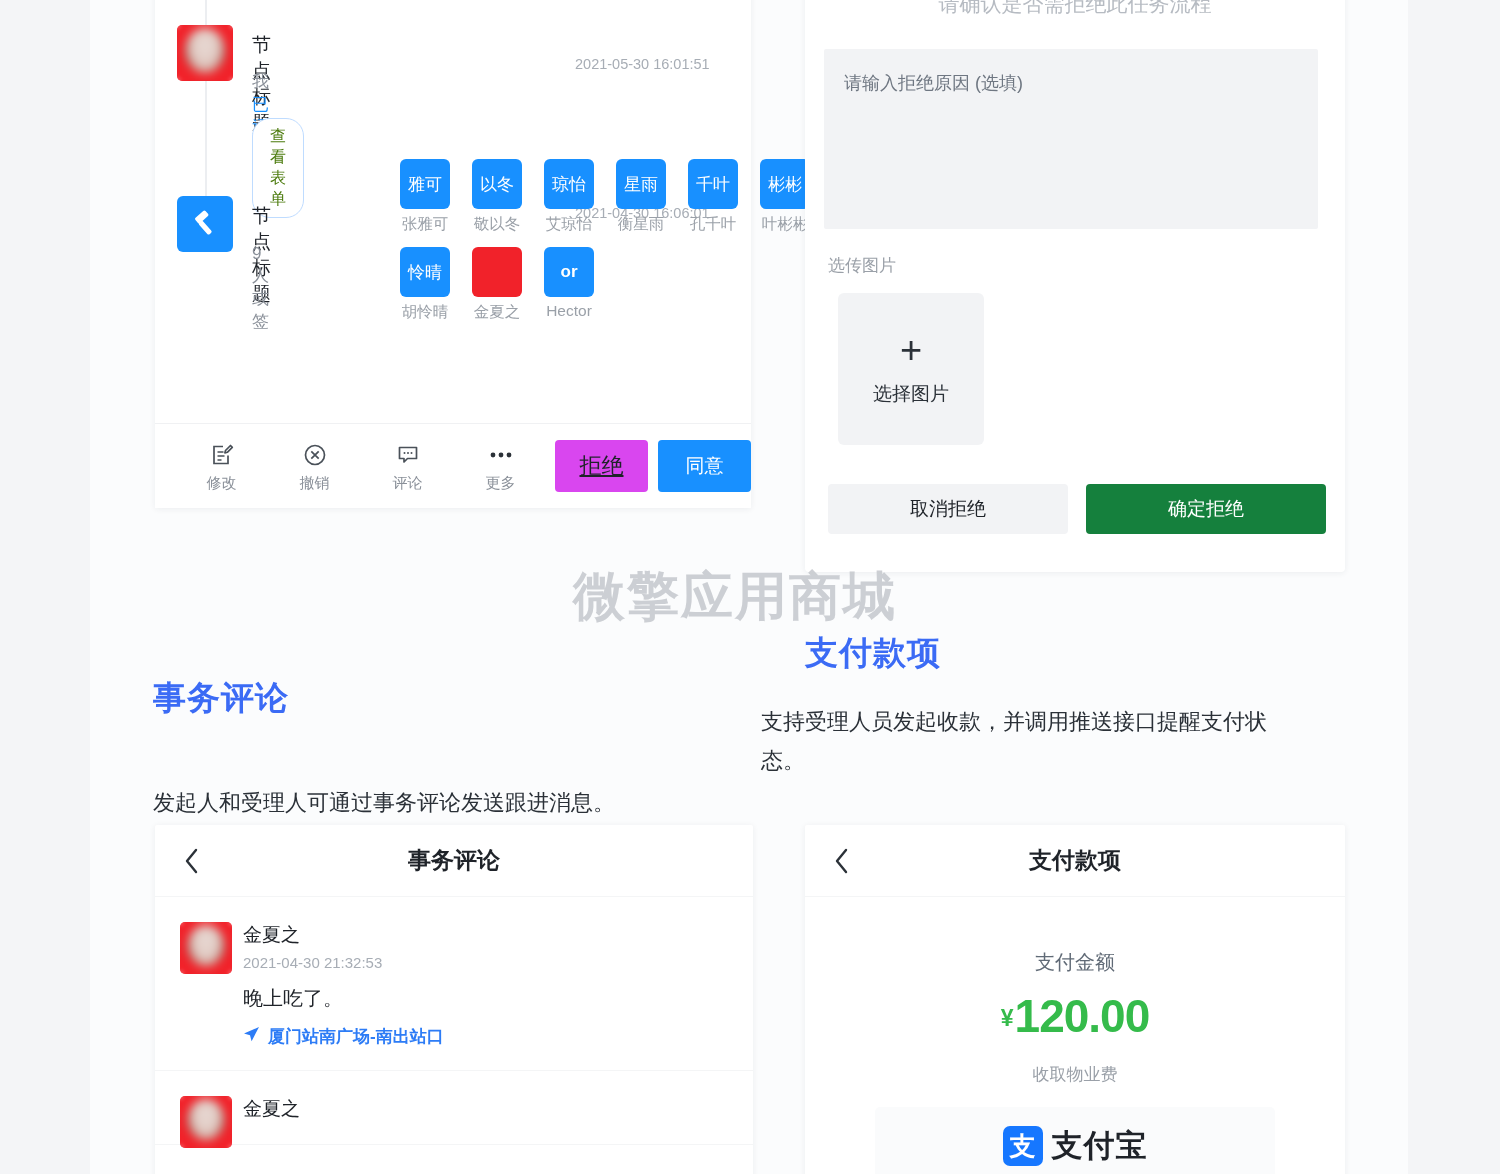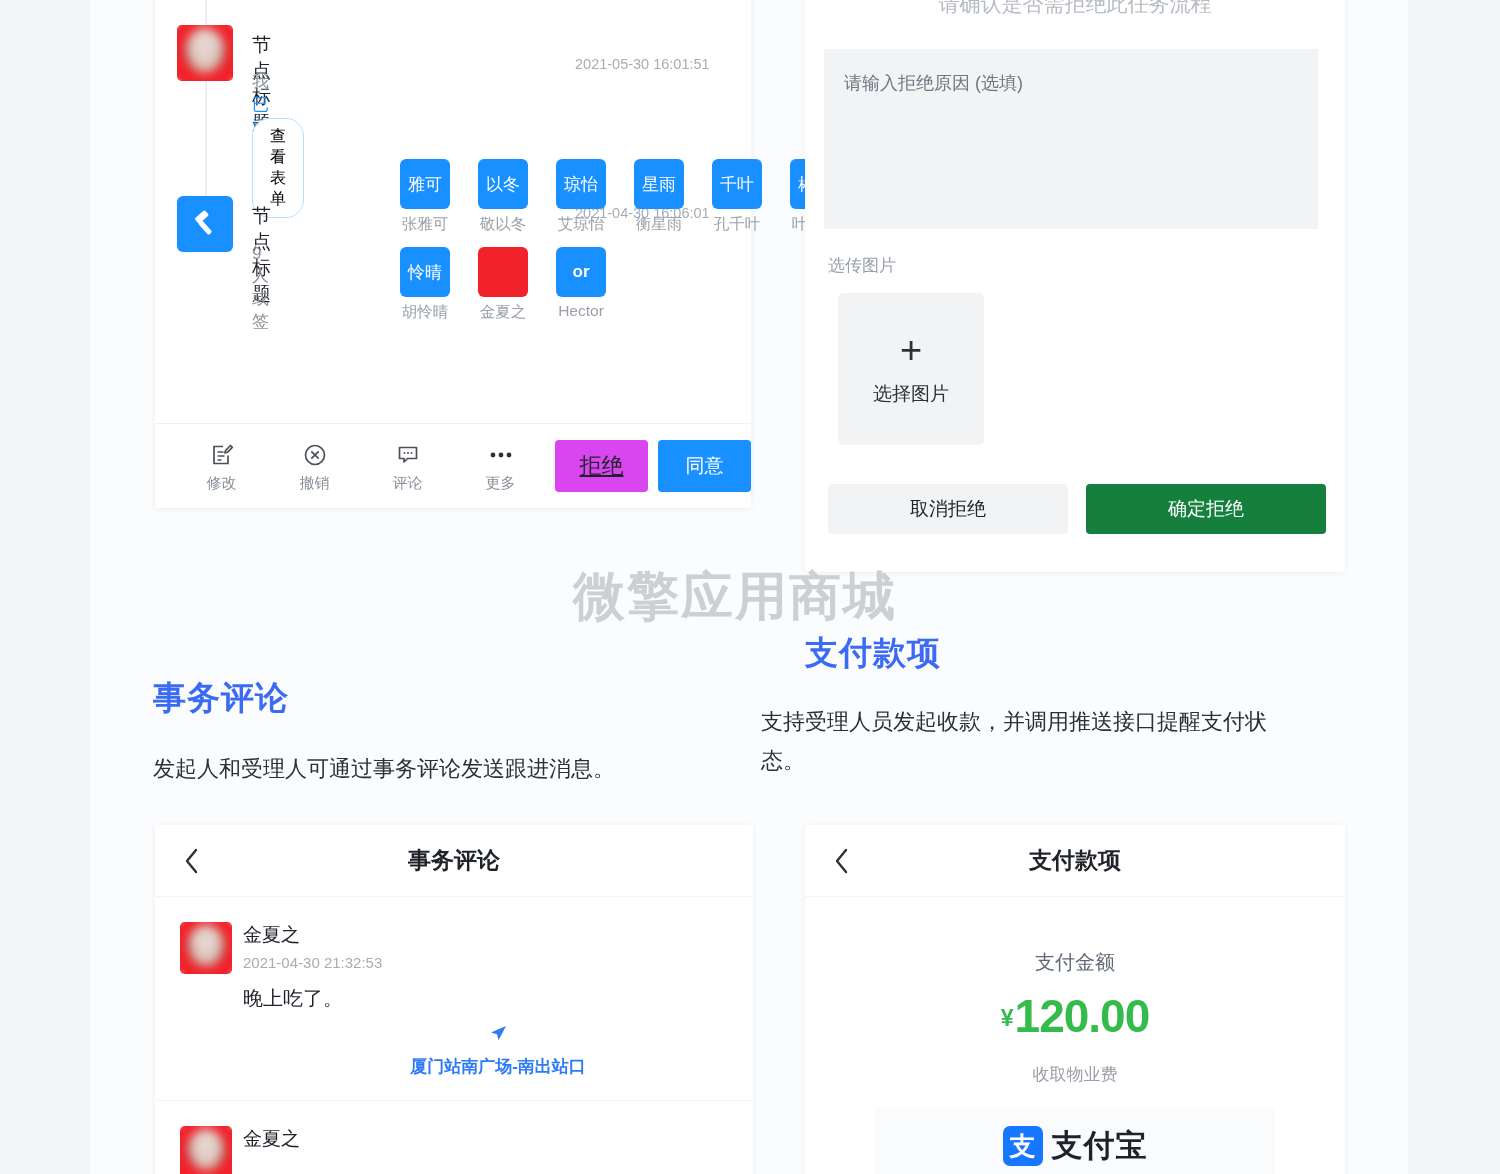--- a/index.html
+++ b/index.html
@@ -107,34 +107,34 @@
   .node-sub .hl { color: #1890ff; }
   .node-time {
     position: absolute;
     font-size: 14.5px;
     color: #a7adb5;
     white-space: nowrap;
   }
   .ghost-btn {
     position: absolute;
     border: 1px solid #bfdcff;
-    color: #000000;
+    color: #4d7c0f;
     background: #fff;
     border-radius: 18px;
     font-size: 16px;
     padding: 7px 17px;
     font-family: inherit;
     cursor: pointer;
   }
   .person-grid {
     position: absolute;
     left: 245px; top: 279px;
     width: 340px;
   }
-  .person-row { display: flex; gap: 28px; margin-bottom: 12px; }
+  .person-row { display: flex; gap: 22px; margin-bottom: 12px; }
   .person { width: 50px; text-align: center; }
   .person .tile {
     width: 50px; height: 50px;
     border-radius: 6px;
     background: #1890ff;
     color: #fff;
     font-size: 17px;
     display: flex; align-items: center; justify-content: center;
     letter-spacing: 0px;
     overflow: hidden;
@@ -294,21 +294,20 @@
   }
   .cmt .avatar { left: 25px; top: 25px; width: 52px; height: 52px; }
   .cmt .cname { font-size: 19px; color: #1f2329; }
   .cmt .ctime { font-size: 15px; color: #a7adb5; margin-top: 6px; }
   .cmt .ctext { font-size: 20px; color: #1f2329; margin-top: 14px; }
   .cmt .cloc {
     display: flex; align-items: center; gap: 8px;
     margin-top: 13px;
     font-size: 17px; color: #2d7cf6; font-weight: 600;
     cursor: pointer;
-    flex-direction: column;
   }
 
   
   #pay-card {
     left: 805px; top: 825px;
     width: 540px; height: 360px;
   }
   .pay-label {
     text-align: center; font-size: 20px; color: #606a76;
     margin-top: 52px;
@@ -486,21 +485,21 @@
     <div class="rj-upload">
       <div class="plus">+</div>
       <div class="ul">选择图片</div>
     </div>
 
     <button class="rj-cancel">取消拒绝</button>
     <button class="rj-confirm">确定拒绝</button>
   </div>
 
   <div class="sec-h" style="left:153px; top:676px;">事务评论</div>
-  <div class="sec-p" style="left:153px; top:750px; width:600px;">发起人和受理人可通过事务评论发送跟进消息。</div>
+  <div class="sec-p" style="left:153px; top:784px; width:600px;">发起人和受理人可通过事务评论发送跟进消息。</div>
 
   <div class="sec-h" style="left:805px; top:631px;">支付款项</div>
   <div class="sec-p" style="left:761px; top:703px; width:540px;">支持受理人员发起收款，并调用推送接口提醒支付状态。</div>
 
   <div class="card" id="comment-card">
     <div class="nav-bar">
       <span class="nav-back">
         <svg width="17" height="28" viewBox="0 0 17 28" fill="none" stroke="#2b3138" stroke-width="2.4" stroke-linecap="round" stroke-linejoin="round">
           <path d="M13 3 4 14l9 11"></path>
         </svg>

